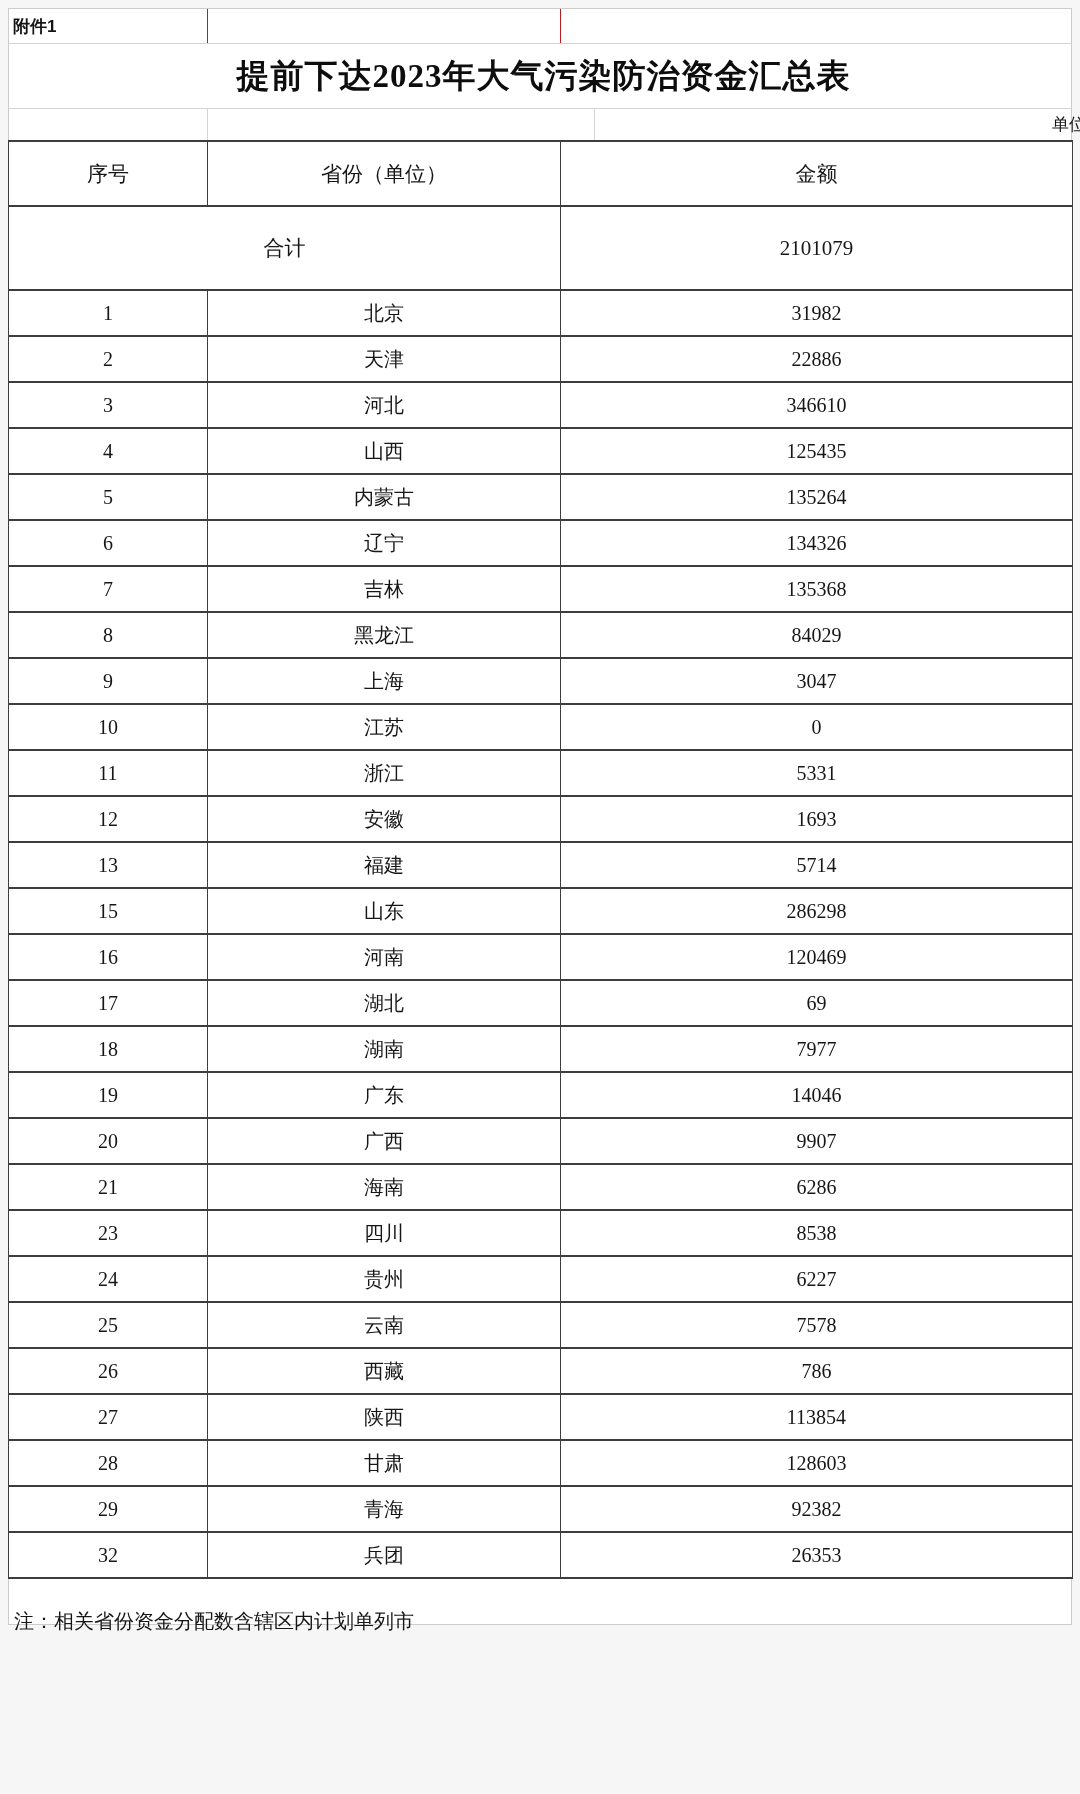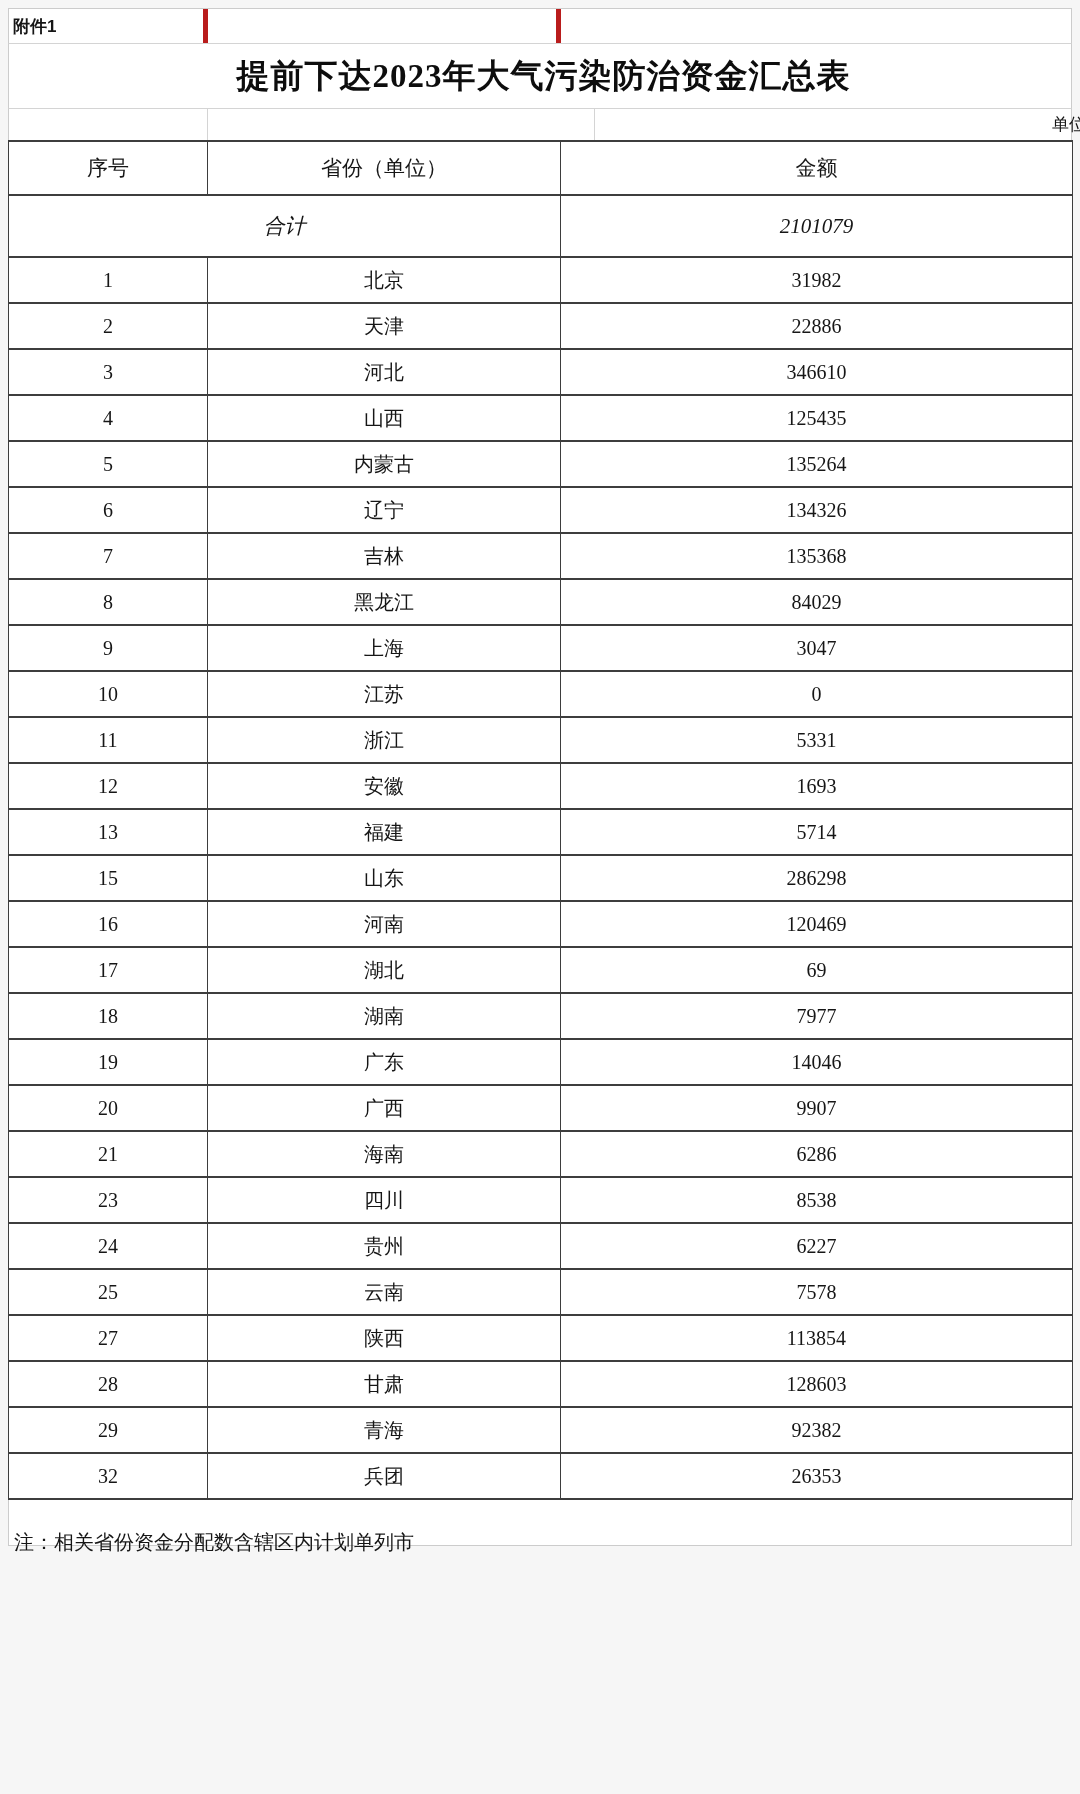--- a/index.html
+++ b/index.html
@@ -26,21 +26,21 @@
   
   .top-grid {
     display: grid;
     grid-template-columns: 199px 353px 512px;
     height: 35px;
     background: #ffffff;
     border: 1px solid #cccccc;
     border-bottom: none;
   }
   .top-grid .cell {
-    border-right: 5px solid #b91c1c;
+    border-right: 1px solid #b91c1c;
     display: flex;
     align-items: center;
   }
   .top-grid .cell:last-child { border-right: none; }
   .attach-label {
     font-family: "Liberation Sans", "DejaVu Sans", sans-serif;
     font-weight: bold;
     font-size: 17px;
     padding-left: 4px;
     color: #151515;
@@ -100,22 +100,22 @@
     border-left: 1px solid #3d3d3d;
     border-right: 1px solid #3d3d3d;
     border-top: 2px solid #3d3d3d;
     border-bottom: 2px solid #3d3d3d;
     text-align: center;
     vertical-align: middle;
     font-size: 21px;
     font-weight: normal;
     color: #161616;
   }
-  table.funds thead th { height: 54px; font-size: 21px; }
-  table.funds tr.total-row td { height: 62px; font-style: italic; }
+  table.funds thead th { height: 65px; font-size: 21px; }
+  table.funds tr.total-row td { height: 84px; }
   table.funds tbody tr.data-row td { height: 46px; font-size: 20px; }
 
   
   .footnote-row {
     height: 46px;
     background: #ffffff;
     border-left: 1px solid #cccccc;
     border-right: 1px solid #cccccc;
     border-bottom: 1px solid #cccccc;
     display: flex;
@@ -281,20 +281,25 @@
             <td>24</td>
             <td>贵州</td>
             <td>6227</td>
           </tr>
           <tr class="data-row">
             <td>25</td>
             <td>云南</td>
             <td>7578</td>
           </tr>
           <tr class="data-row">
+            <td>26</td>
+            <td>西藏</td>
+            <td>786</td>
+          </tr>
+          <tr class="data-row">
             <td>27</td>
             <td>陕西</td>
             <td>113854</td>
           </tr>
           <tr class="data-row">
             <td>28</td>
             <td>甘肃</td>
             <td>128603</td>
           </tr>
           <tr class="data-row">

